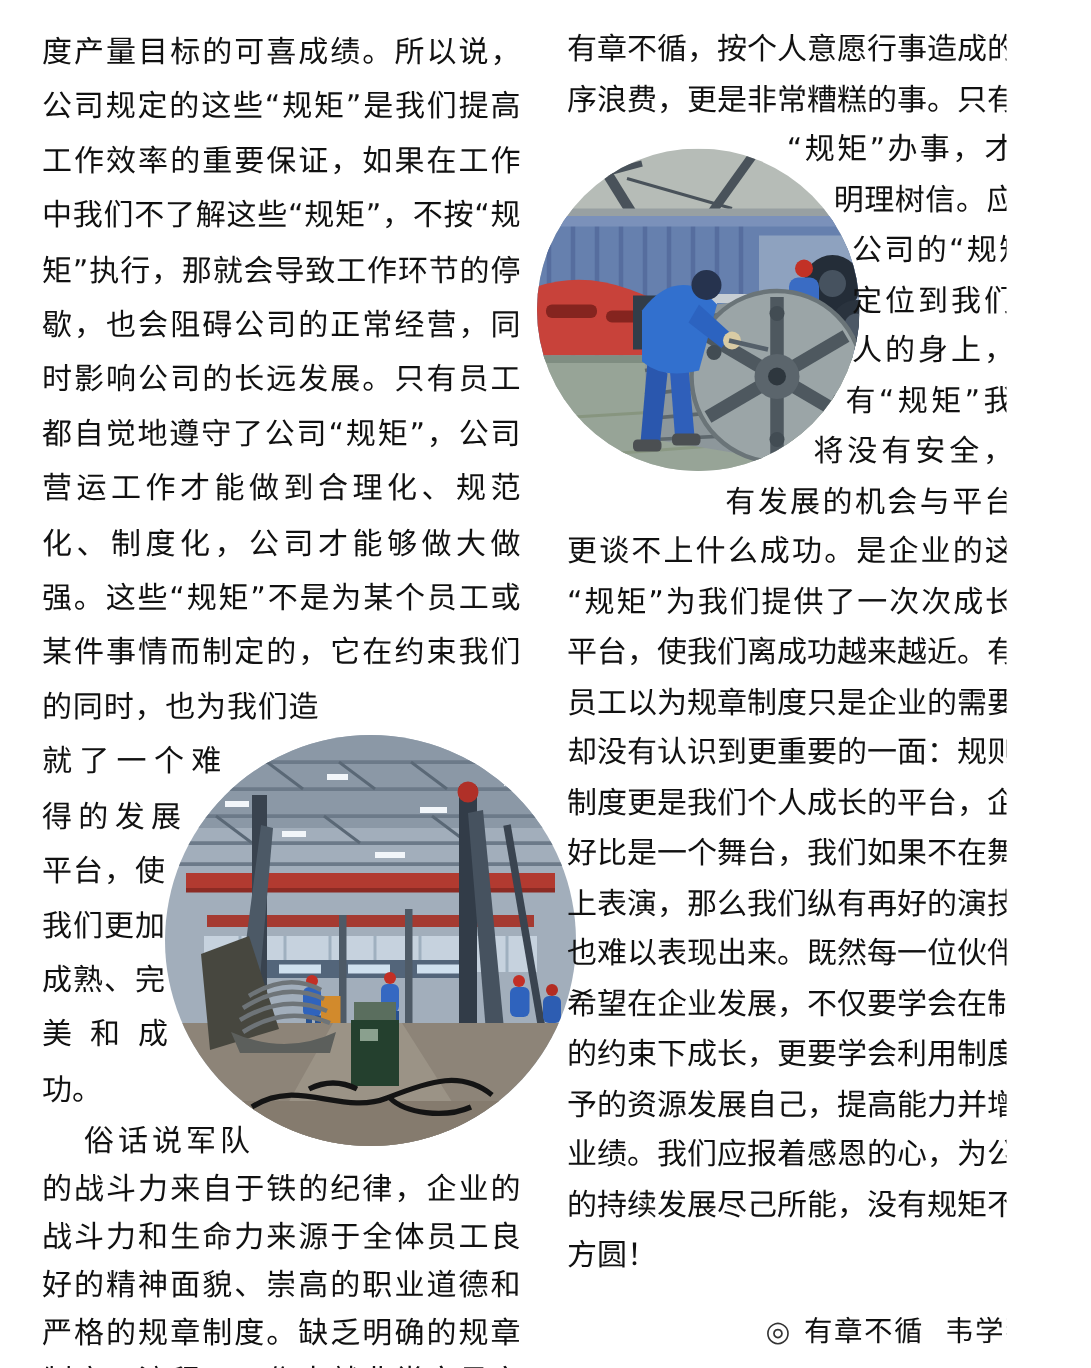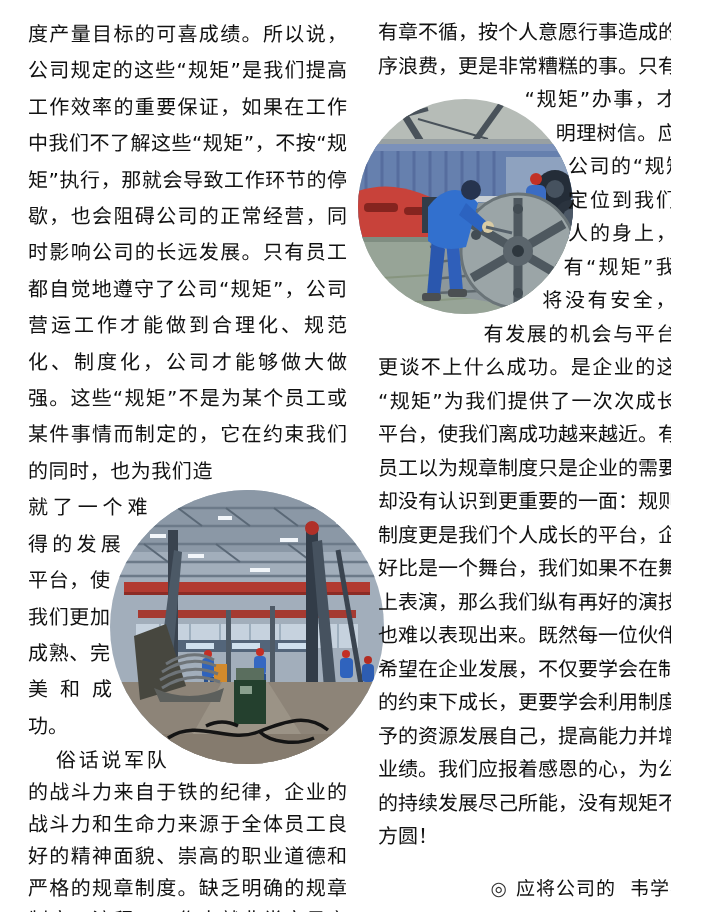--- a/index.html
+++ b/index.html
@@ -69,21 +69,21 @@
   <section class="col col-left">
     <div class="spacer-bottom-left-circle" aria-hidden="true"></div>
     <p class="para para-1">度产量目标的可喜成绩。所以说，公司规定的这些“规矩”是我们提高工作效率的重要保证，如果在工作中我们不了解这些“规矩”，不按“规矩”执行，那就会导致工作环节的停歇，也会阻碍公司的正常经营，同时影响公司的长远发展。只有员工都自觉地遵守了公司“规矩”，公司营运工作才能做到合理化、规范化、制度化，公司才能够做大做强。这些“规矩”不是为某个员工或某件事情而制定的，它在约束我们的同时，也为我们造就了一个难得的发展平台，使我们更加成熟、完美和成功。</p>
     <p class="para para-2">俗话说军队的战斗力来自于铁的纪律，企业的战斗力和生命力来源于全体员工良好的精神面貌、崇高的职业道德和严格的规章制度。缺乏明确的规章制度、流程，工作中就非常容易产生混乱，如果有令不行、</p>
   </section>
 
   <section class="col col-right">
     <div class="spacer-top-right-circle" aria-hidden="true"></div>
     <p class="para para-3">有章不循，按个人意愿行事造成的无序浪费，更是非常糟糕的事。只有按“规矩”办事，才能明理树信。应将公司的“规矩”定位到我们个人的身上，没有“规矩”我们将没有安全，没有发展的机会与平台，更谈不上什么成功。是企业的这些“规矩”为我们提供了一次次成长的平台，使我们离成功越来越近。有些员工以为规章制度只是企业的需要，却没有认识到更重要的一面：规则和制度更是我们个人成长的平台，企业好比是一个舞台，我们如果不在舞台上表演，那么我们纵有再好的演技，也难以表现出来。既然每一位伙伴都希望在企业发展，不仅要学会在制度的约束下成长，更要学会利用制度给予的资源发展自己，提高能力并增加业绩。我们应报着感恩的心，为公司的持续发展尽己所能，没有规矩不成方圆！</p>
     <p class="byline">
-      <span class="byline-bullet">◎</span><span class="byline-dept">应将公司的</span><span class="byline-author">韦学琴</span>
+      <span class="byline-bullet">◎</span><span class="byline-dept">有章不循</span><span class="byline-author">韦学琴</span>
     </p>
   </section>
 
   <figure class="photo photo-top-right">
     <svg viewBox="0 0 215 215" xmlns="http://www.w3.org/2000/svg">
       <rect width="215" height="215" fill="#b6bcb7"></rect>
       <g stroke="#49525a" fill="none">
         <path d="M34 -4 L96 96" stroke-width="7"></path>
         <path d="M150 -4 L84 88" stroke-width="6"></path>
         <path d="M-4 30 L70 10" stroke-width="4"></path>

